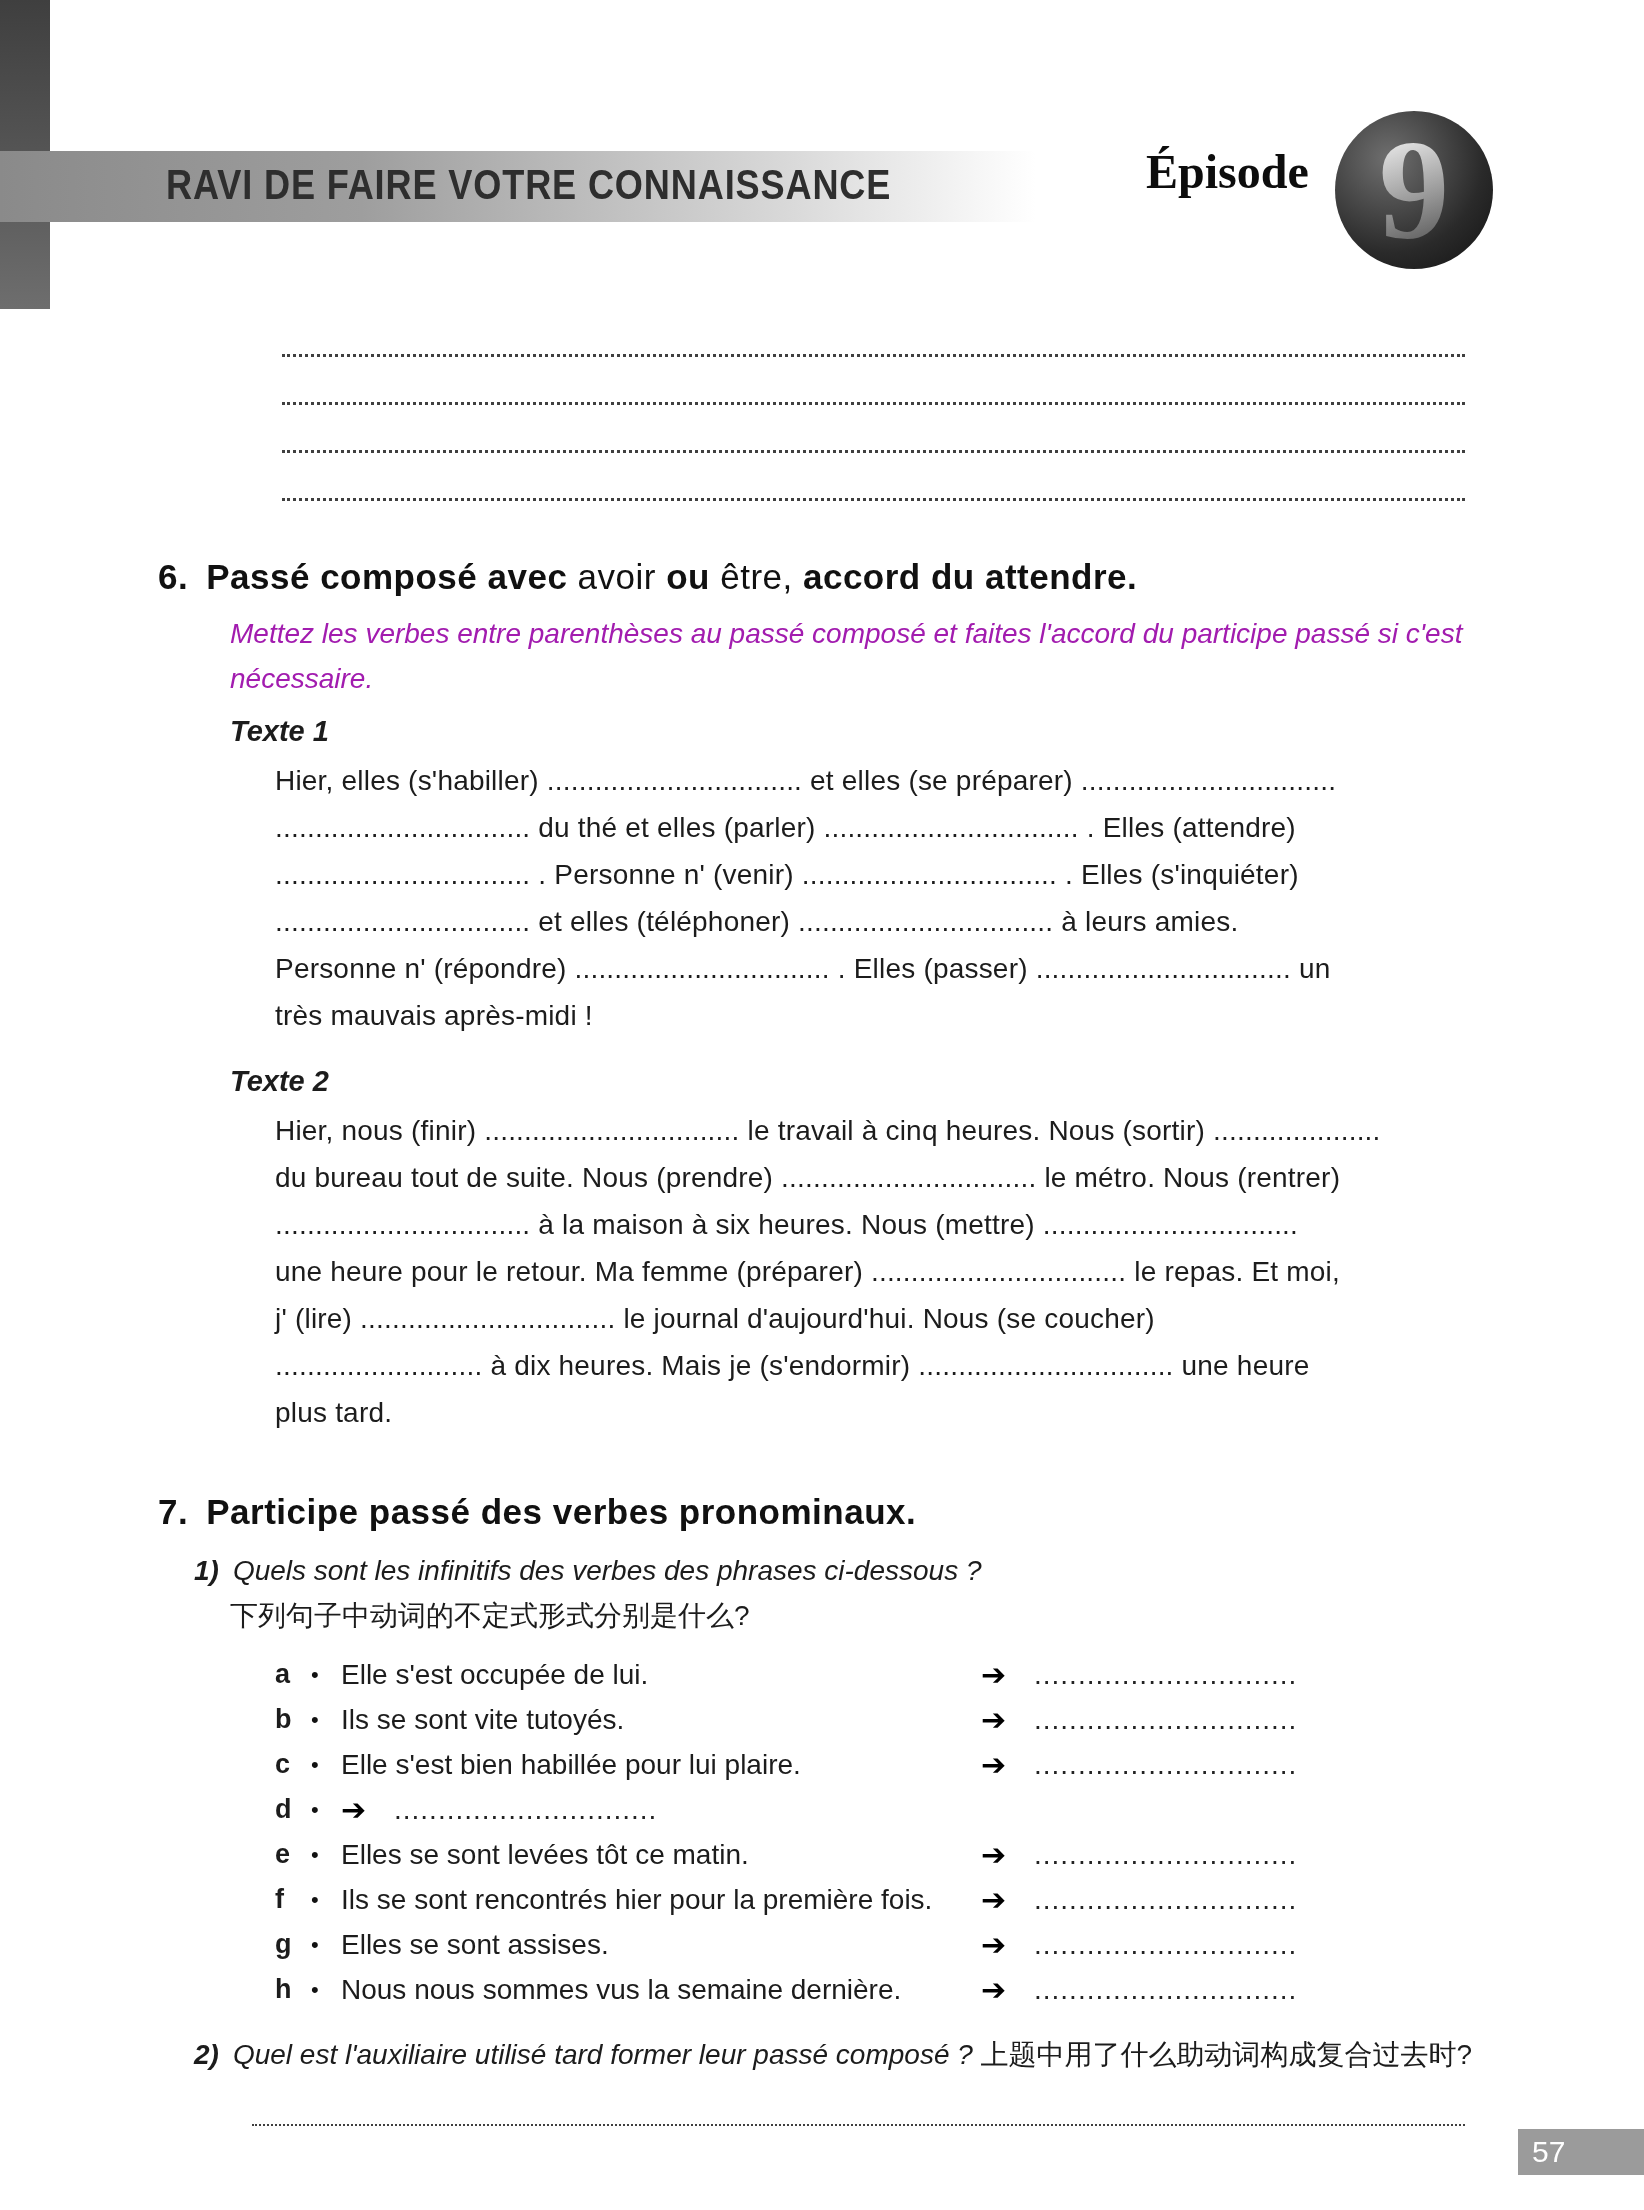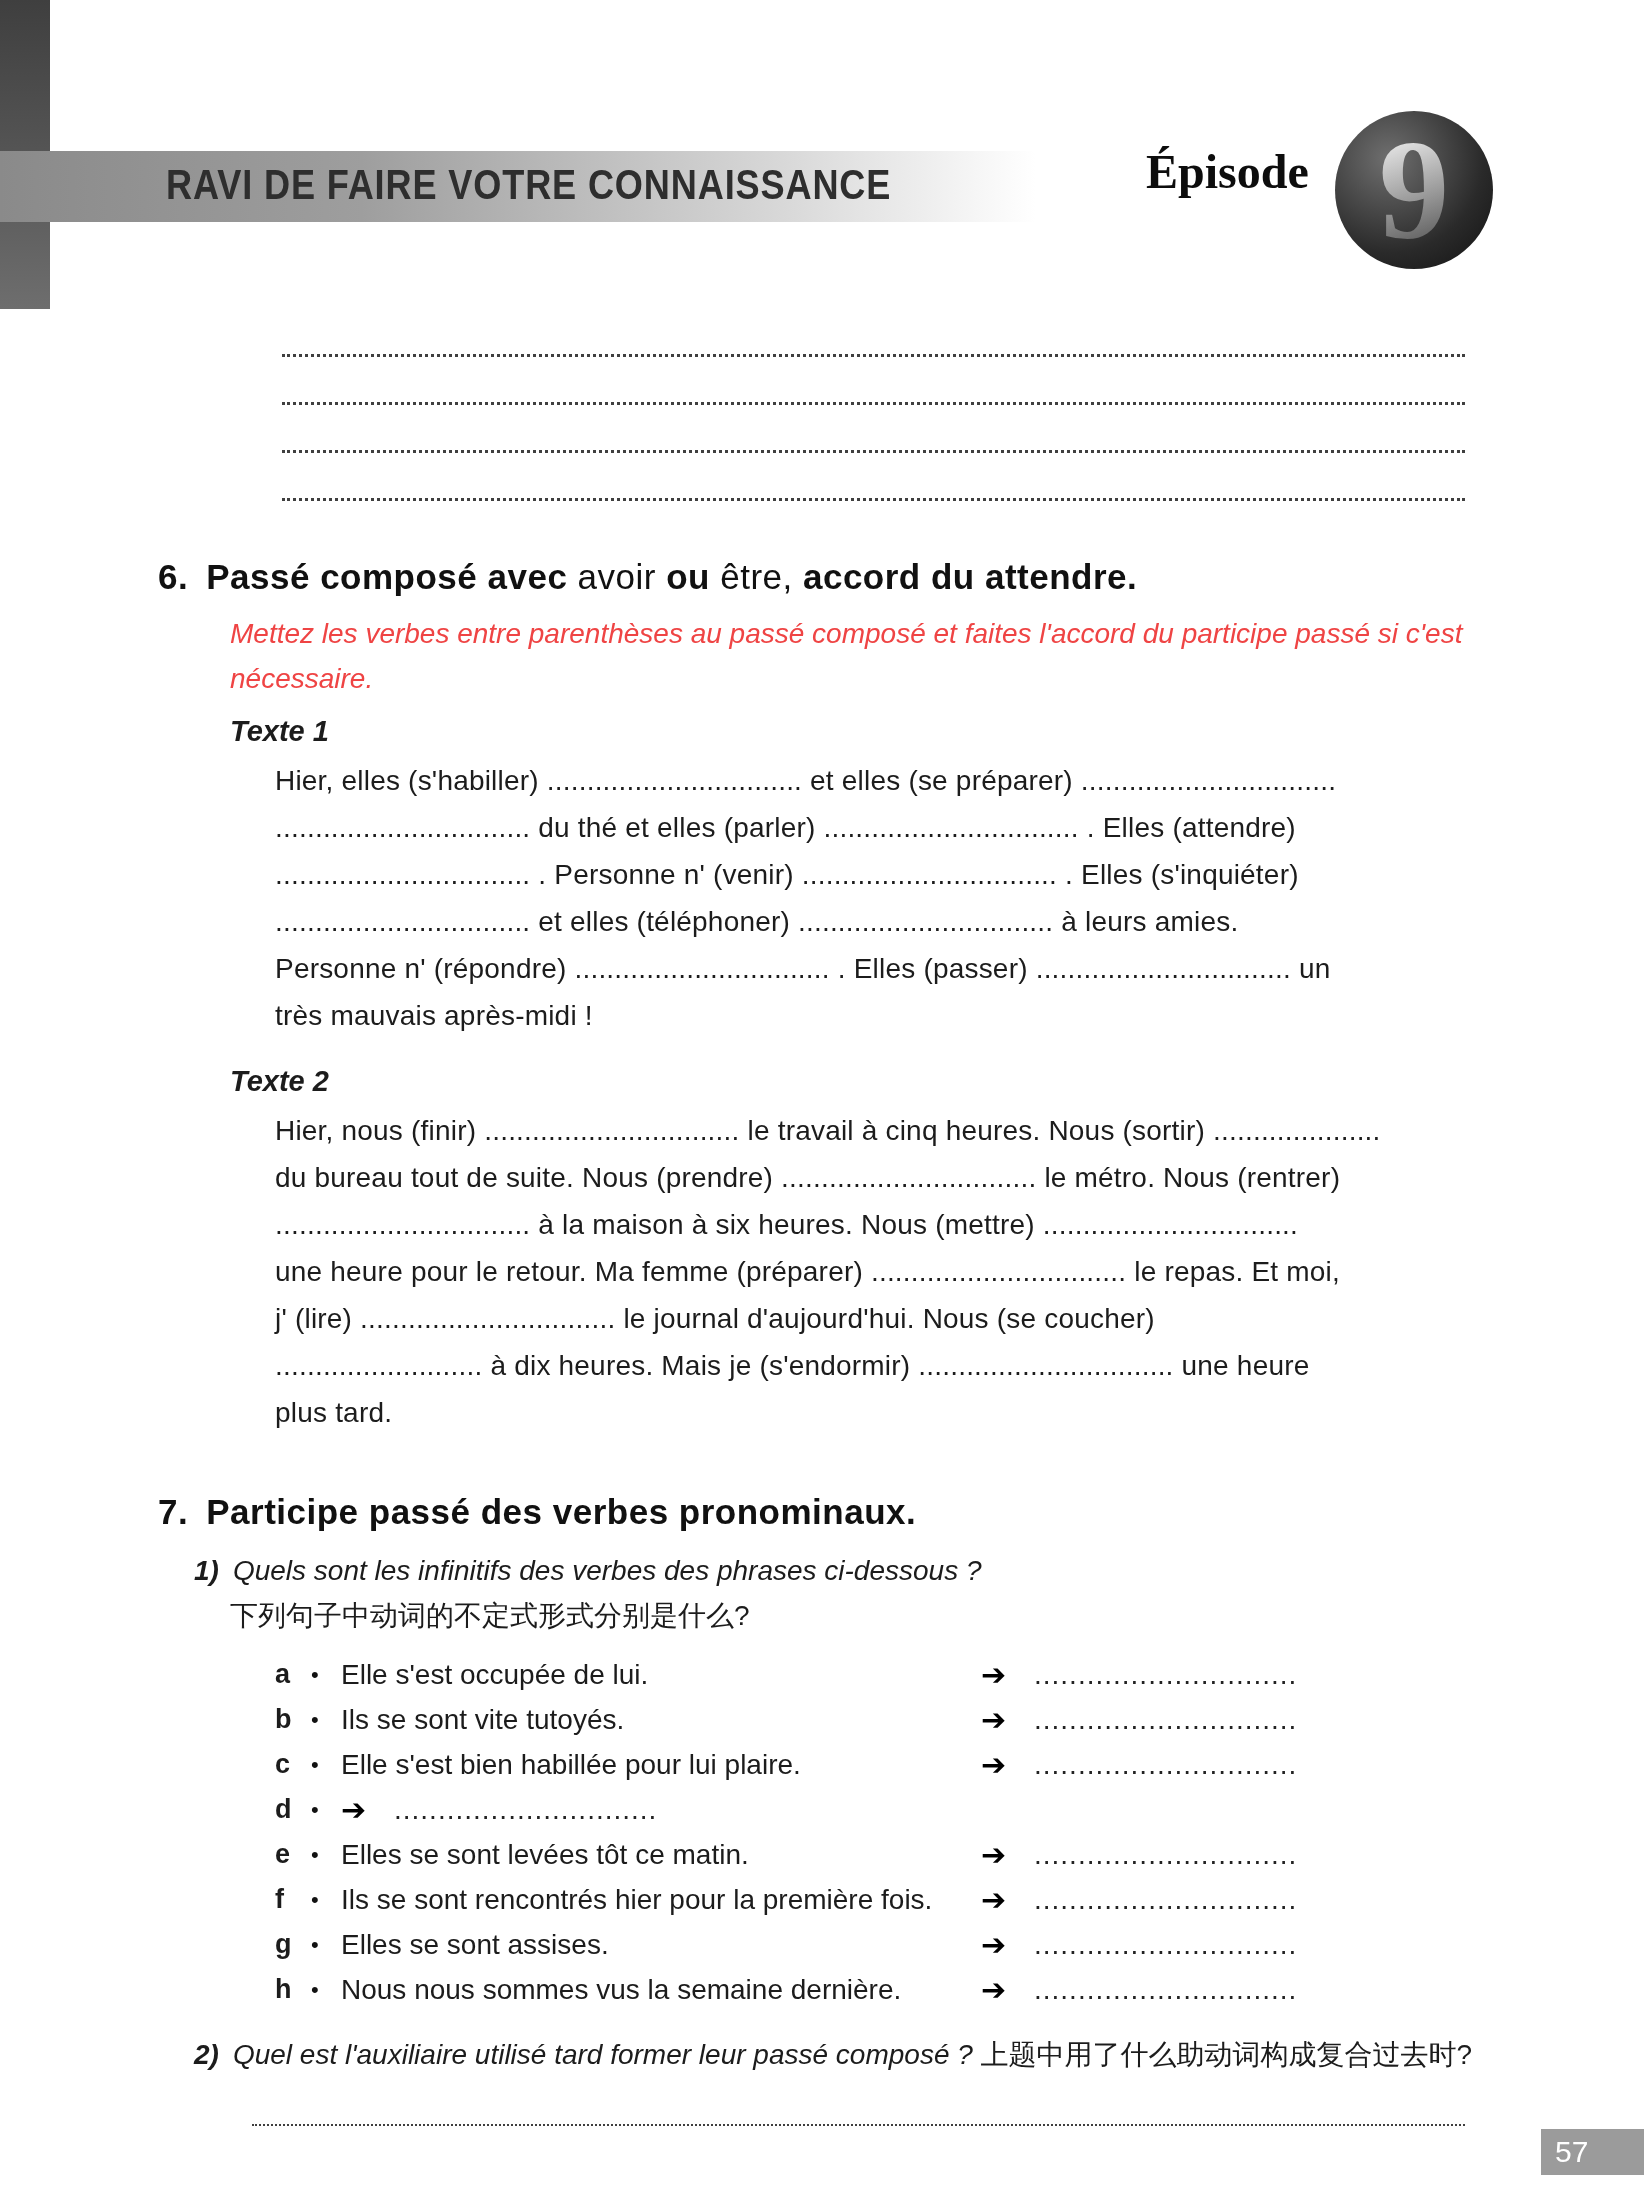--- a/index.html
+++ b/index.html
@@ -67,21 +67,21 @@
   .sec-heading{
     margin:54px 0 0 158px;
     font-size:35px; font-weight:bold; color:#111;
     letter-spacing:0.5px; line-height:44px;
   }
   .sec-heading .h-num{ margin-right:18px; }
   .sec-heading .lite{ font-weight:400; }
 
   .instruction{
     margin:12px 0 0 230px; width:1257px;
-    font-style:italic; font-size:28px; line-height:45px; color:#ef4444;
+    font-style:italic; font-size:28px; line-height:45px; color:#a21caf;
   }
   .texte-label{
     margin:10px 0 0 230px;
     font-style:italic; font-weight:bold; font-size:29px; line-height:40px;
   }
   .texte-lines{ margin:6px 0 0 275px; }
   .text-line{
     font-size:28px; line-height:47px; letter-spacing:0.2px;
     white-space:nowrap; color:#1c1c1c;
   }
@@ -118,21 +118,21 @@
 
   .bottom-line{
     margin:12px 179px 0 252px;
     height:38px;
     border-bottom:2.5px dotted #3f3f3f;
   }
 
   
   .page-num-box{
     position:absolute; right:0; bottom:36px;
-    width:103px; height:46px;
+    width:126px; height:46px;
     background:#9b9b9b;
     color:#ffffff; font-size:30px; line-height:46px;
     padding-left:14px;
   }
 </style>
 </head>
 <body>
 
 <div class="page">
 

